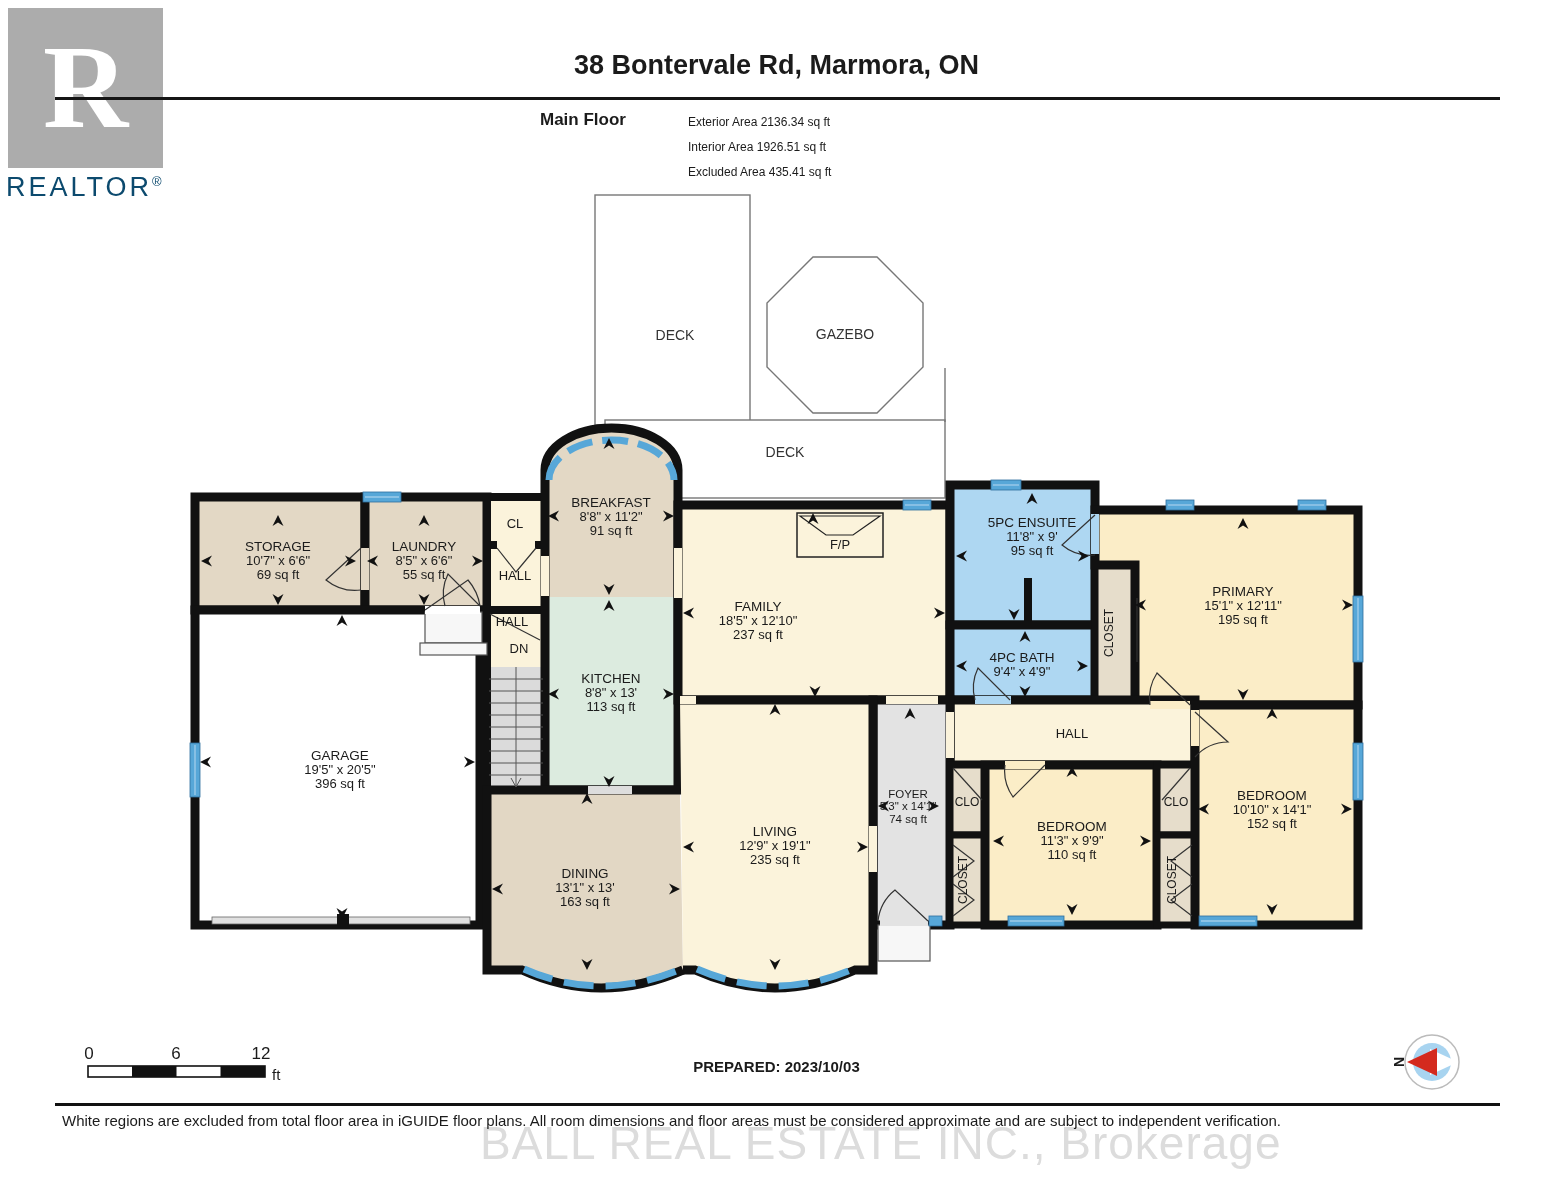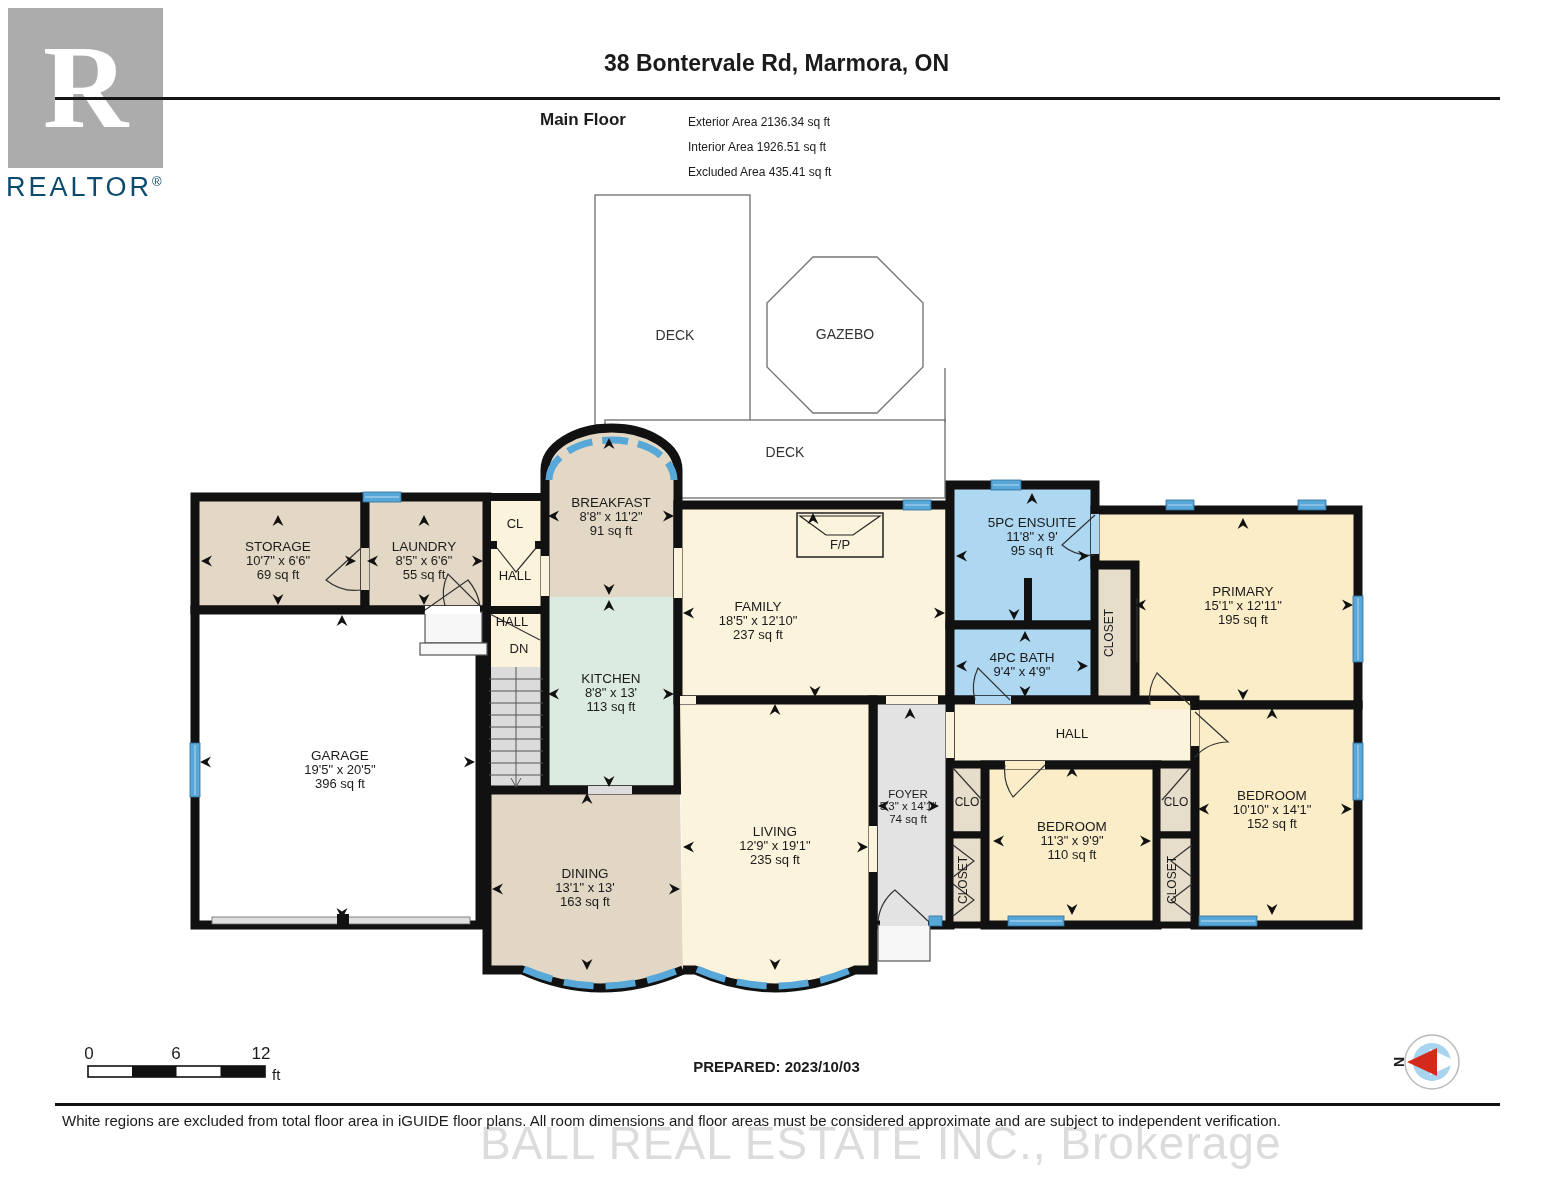--- a/index.html
+++ b/index.html
@@ -1,20 +1,20 @@
 <!DOCTYPE html>
 <html><head>
 <meta charset="utf-8">
 <style>
   html,body{margin:0;padding:0;background:#fff;}
   #page{position:relative;width:1553px;height:1200px;background:#fff;overflow:hidden;
         font-family:"Liberation Sans",sans-serif;color:#1b1b1b;}
   .abs{position:absolute;}
   
-  #title{left:0;right:0;top:50px;text-align:center;font-size:23px;font-weight:bold;}
+  #title{left:0;right:0;top:50px;text-align:center;font-size:27px;font-weight:bold;}
   #hr-top{left:55px;top:97px;width:1445px;height:3px;background:#151515;}
   #floor-label{left:540px;top:110px;width:108px;font-size:17px;font-weight:bold;text-align:left;}
   #area-lines{left:688px;top:110px;font-size:12px;line-height:25px;}
   
   #logo-box{left:8px;top:8px;width:155px;height:160px;background:#ACACAC;
             display:flex;align-items:center;justify-content:center;}
   #logo-box span{font-family:"Liberation Serif",serif;font-weight:bold;font-size:118px;color:#fff;line-height:1;}
   #logo-text{left:6px;top:172px;font-size:27px;letter-spacing:3px;color:#0c4a6e;}
   #logo-text sup{font-size:13px;letter-spacing:0;}
   

